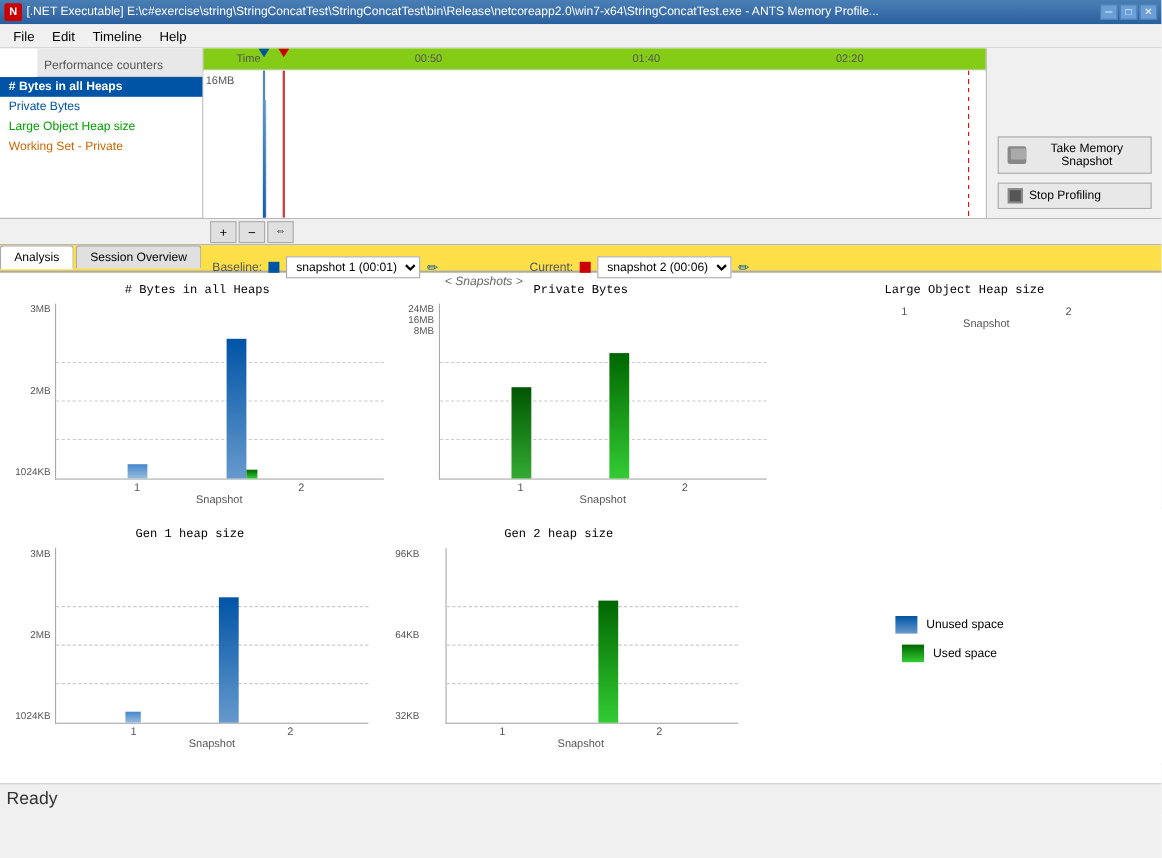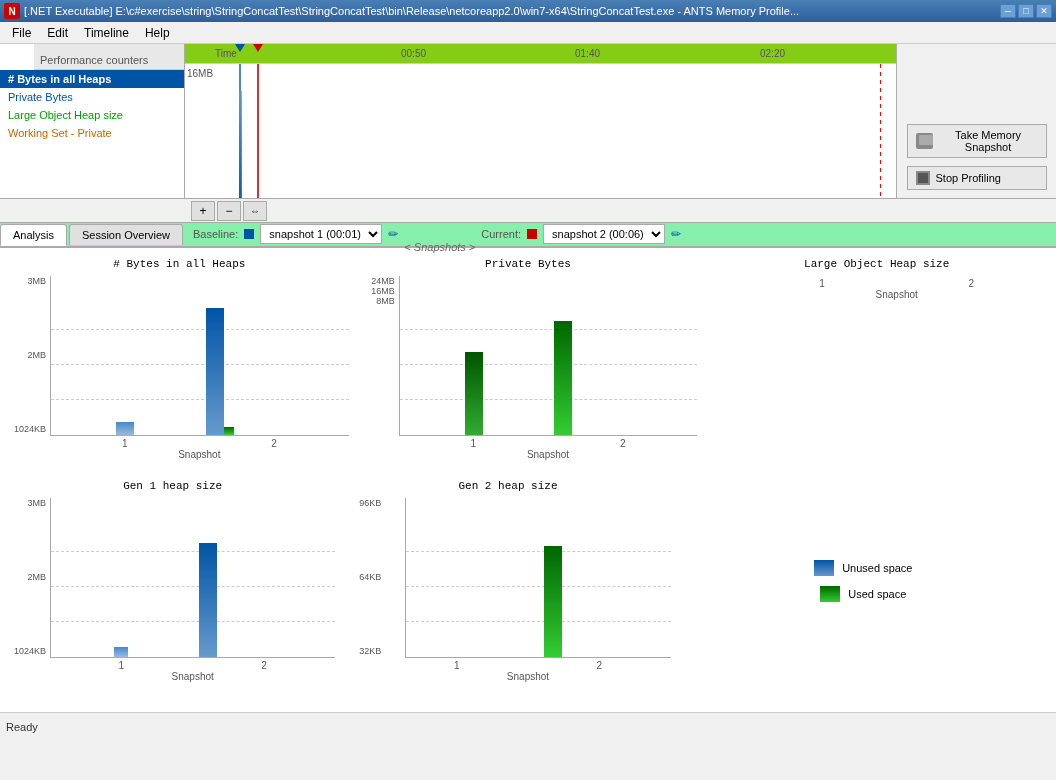--- a/index.html
+++ b/index.html
@@ -158,24 +158,24 @@
       width: 24px; height: 20px;
       background: #e0e0e0;
       border: 1px solid #aaa;
       display: flex; align-items: center; justify-content: center;
       cursor: pointer; font-size: 12px;
     }
 
     
     #tab-bar {
       height: 25px;
-      background: #86efac;
+      background: #fde047;
       border-bottom: 2px solid #aaa;
       display: flex;
-      align-items: center;
+      align-items: flex-start;
     }
     .tab {
       padding: 4px 12px;
       border: 1px solid #aaa;
       border-bottom: none;
       background: #e0e0e0;
       cursor: pointer;
       font-size: 11px;
       margin-right: 2px;
       border-radius: 3px 3px 0 0;
@@ -246,21 +246,21 @@
     .swatch-green { background: linear-gradient(to bottom, #006600, #33cc33); }
 
     
     #status-bar {
       height: 20px;
       background: #f0f0f0;
       border-top: 1px solid #ccc;
       display: flex;
       align-items: center;
       padding: 14px 6px;
-      font-size: 11px;
+      font-size: 16px;
       color: #333;
     }
   </style>
 </head>
 <body>
 
 <div id="title-bar">
   <div class="icon">N</div>
   <div class="title">[.NET Executable] E:\c#exercise\string\StringConcatTest\StringConcatTest\bin\Release\netcoreapp2.0\win7-x64\StringConcatTest.exe - ANTS Memory Profile...</div>
   <div class="win-controls">
@@ -293,21 +293,21 @@
       <span>Large Object Heap size</span>
     </div>
     <div class="counter-item orange">
       <span>Working Set - Private</span>
     </div>
   </div>
 
   <div id="timeline-panel">
     <div id="timeline-ruler">
       <span class="ruler-mark" style="left: 30px;">Time</span>
-      <span class="ruler-mark" style="left: 216px;">00:50</span>
+      <span class="ruler-mark" style="left: 192px;">00:50</span>
       <span class="ruler-mark" style="left: 390px;">01:40</span>
       <span class="ruler-mark" style="left: 575px;">02:20</span>
 
       <div style="position:absolute; left:50px; top:0; width:0; height:0; border-left:5px solid transparent; border-right:5px solid transparent; border-top:8px solid #0054a6;"></div>
       <div style="position:absolute; left:68px; top:0; width:0; height:0; border-left:5px solid transparent; border-right:5px solid transparent; border-top:8px solid #cc0000;"></div>
     </div>
     <div id="timeline-chart">
       <span class="timeline-label">16MB</span>
 
       <div style="position:absolute; left:54px; top:0; bottom:0; width:2px; background:#0054a6; opacity:0.7;"></div>

